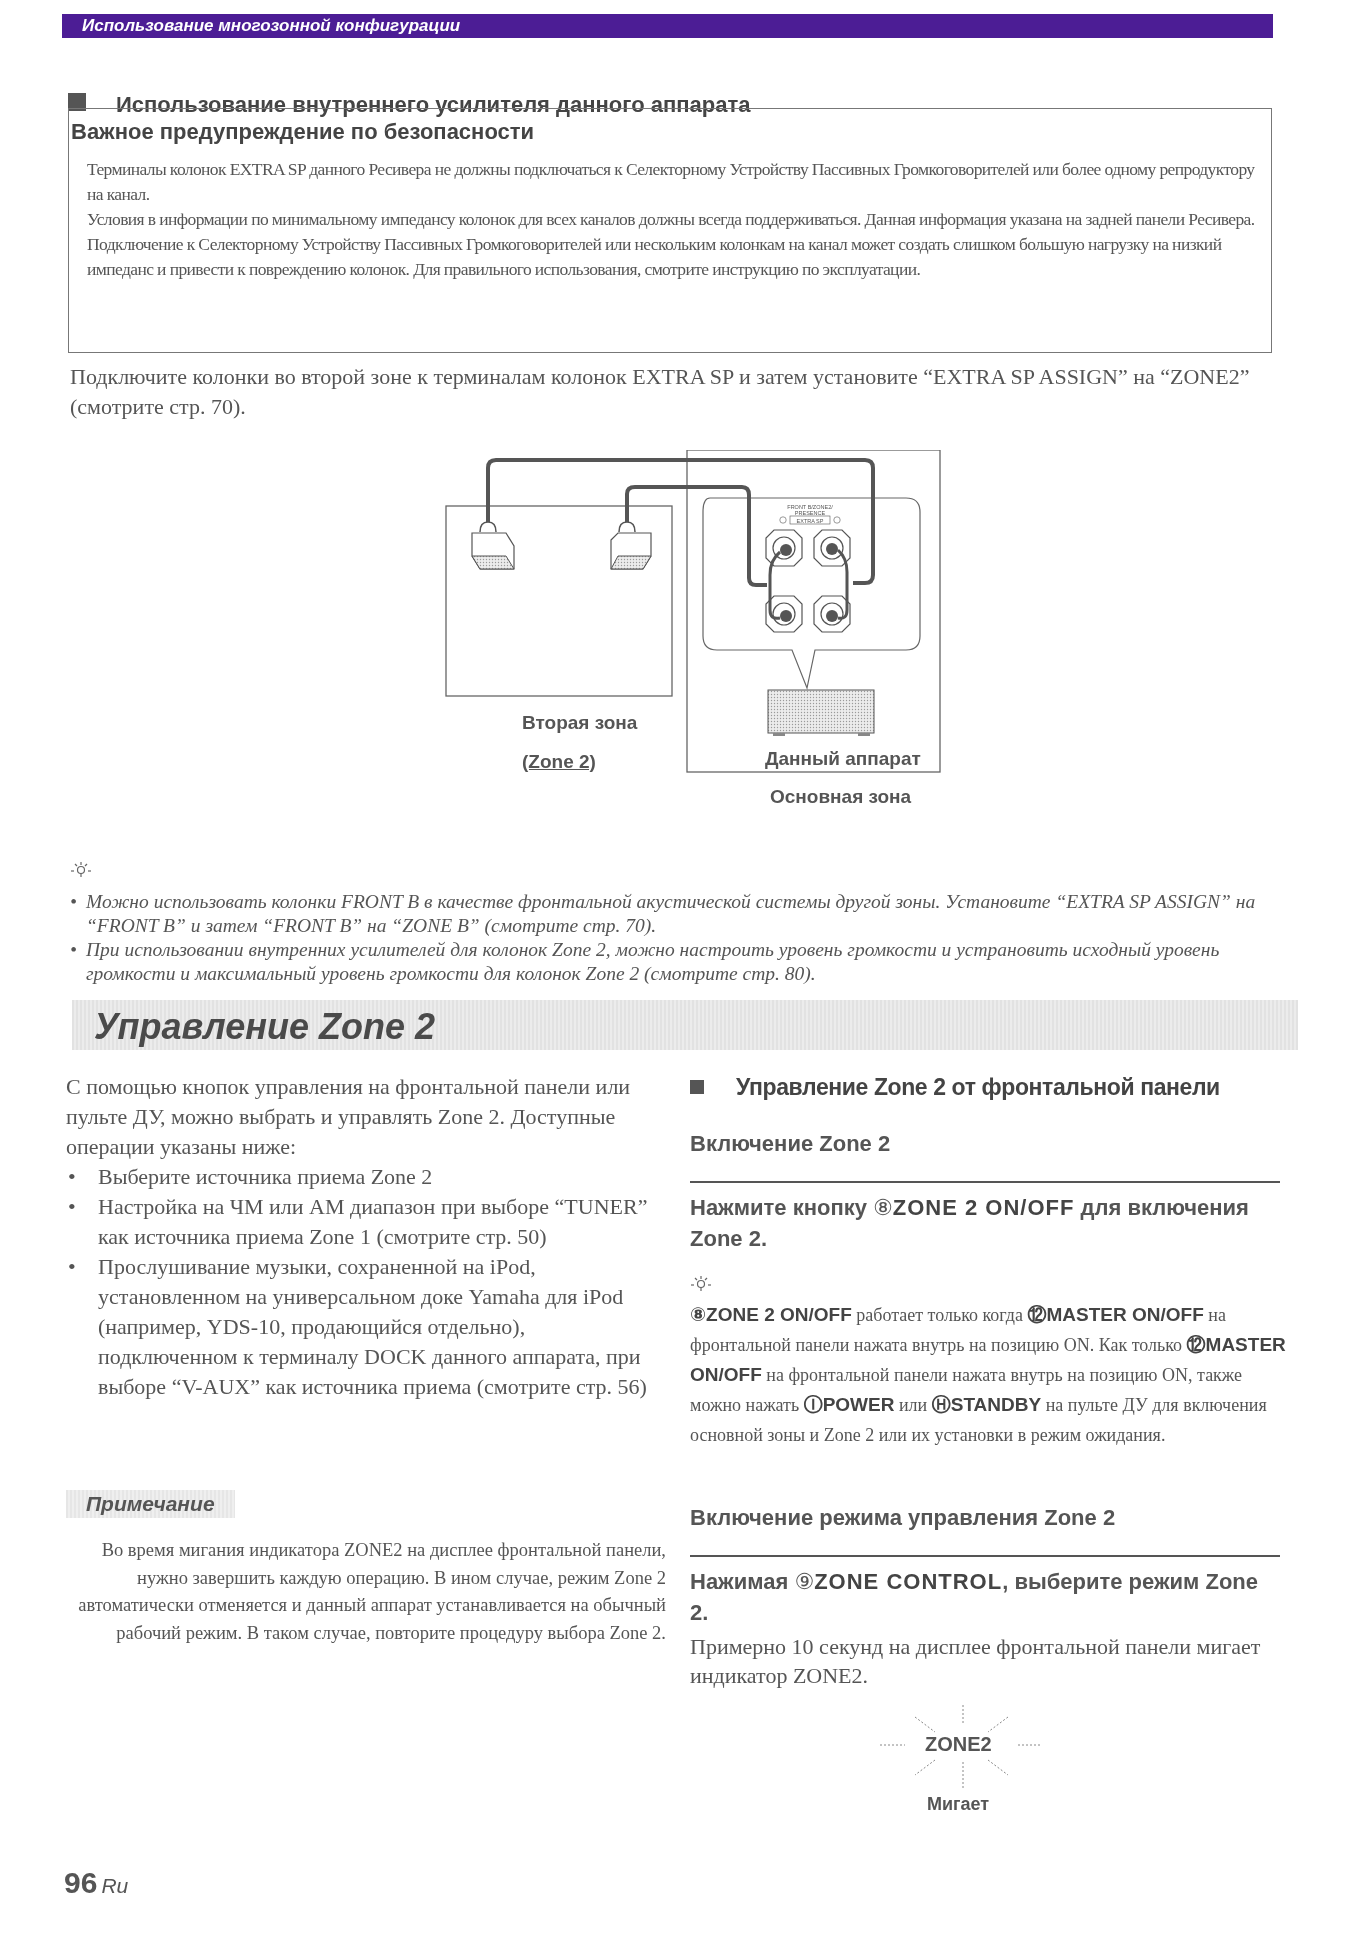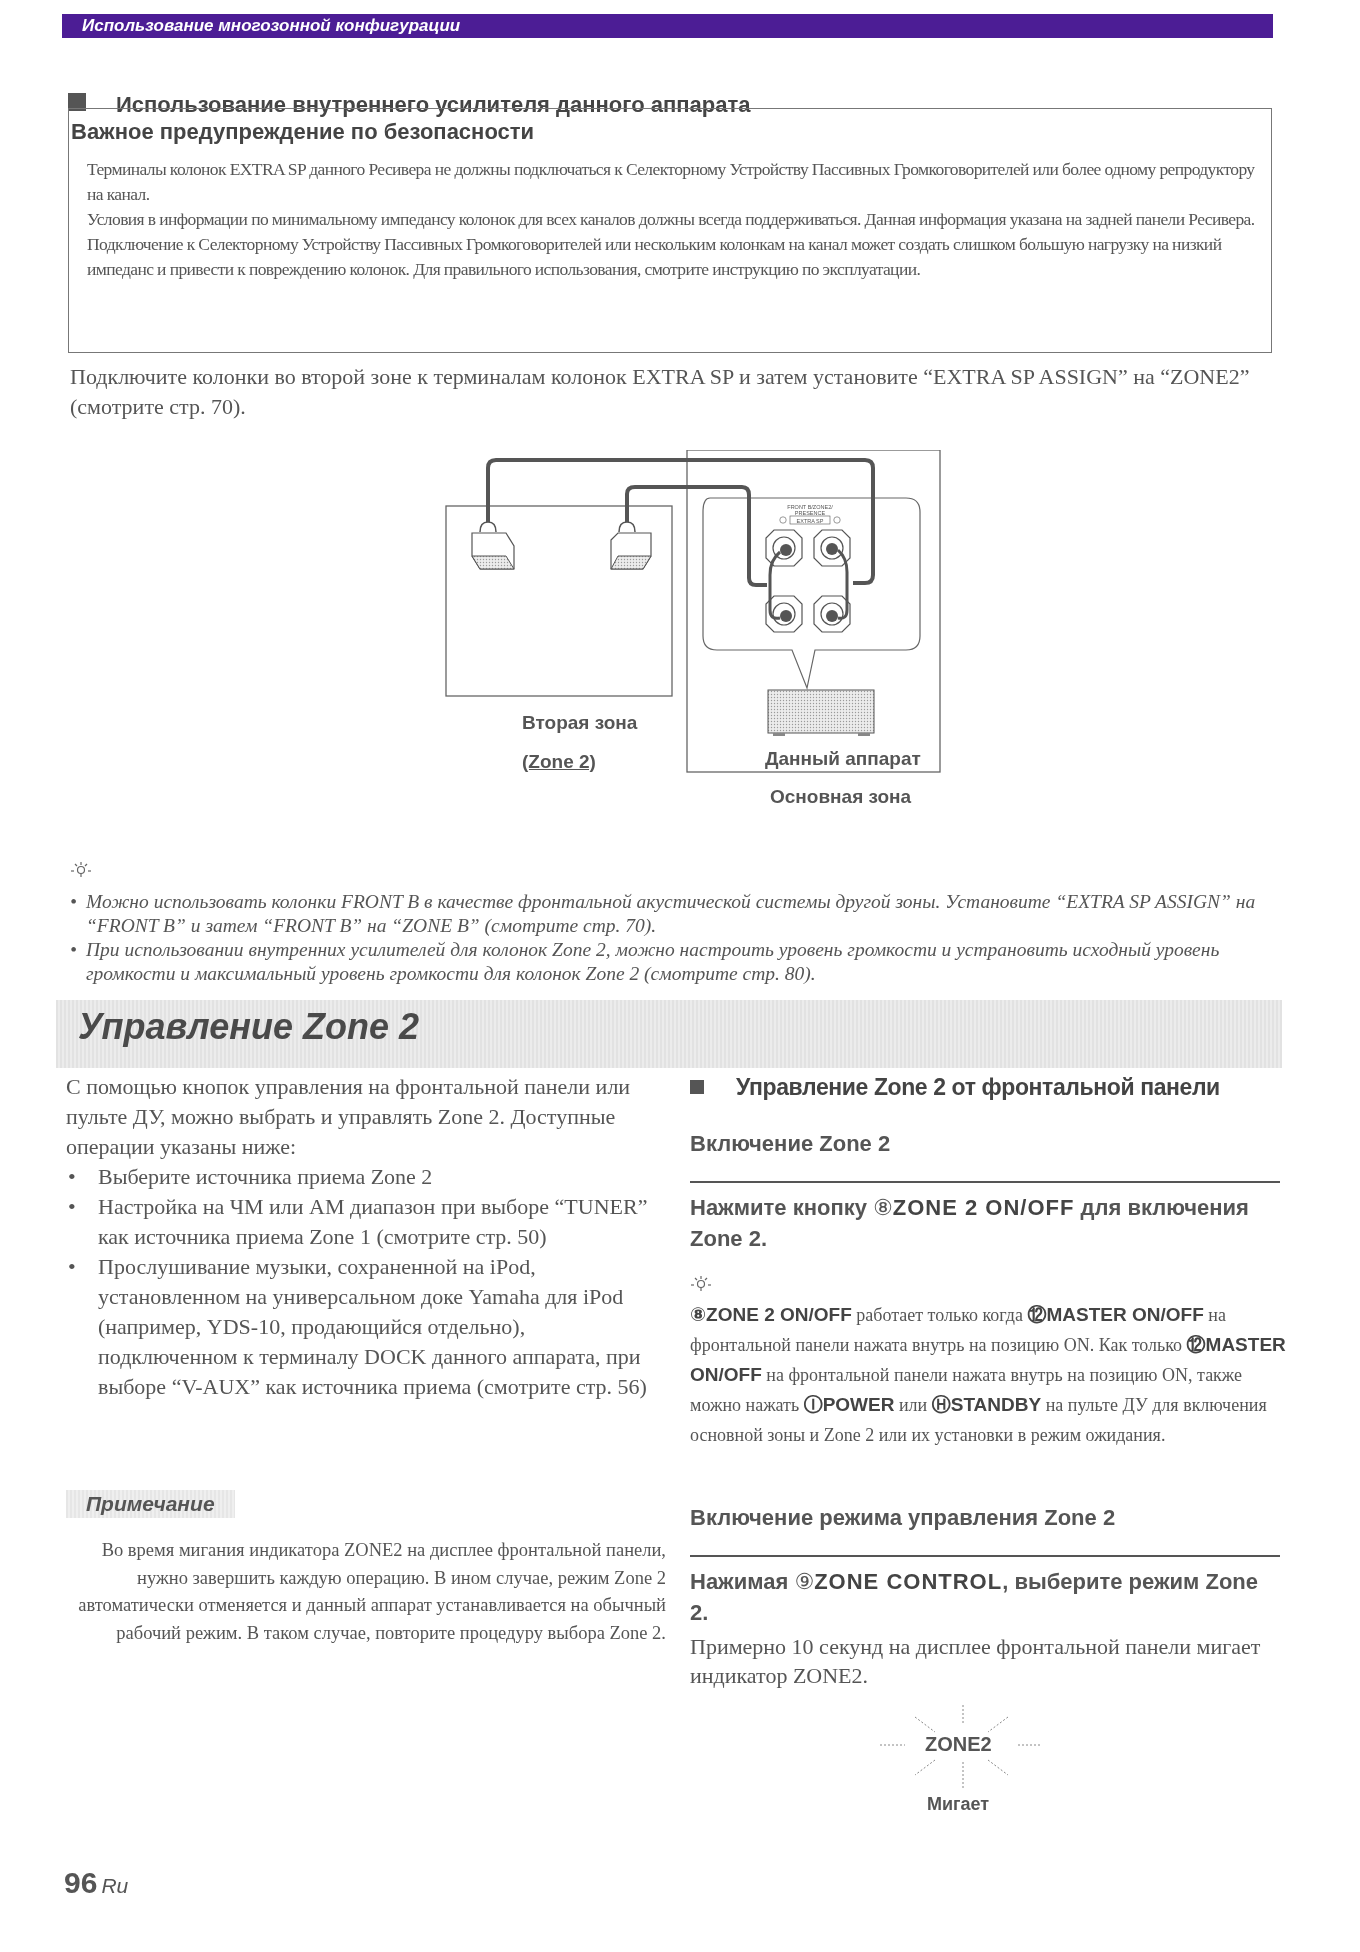--- a/index.html
+++ b/index.html
@@ -24,21 +24,21 @@
   
   .diagram { left:440px; top:450px; width:560px; height:380px; }
   .lbl { position:absolute; font-size:19px; font-weight:bold; color:#555; white-space:nowrap; }
 
   .tip-icon { font-size:18px; color:#666; }
   .tips { left:70px; top:860px; width:1230px; font-size:19.5px; line-height:24px; color:#555; }
   .tips ul { margin:6px 0 0 0; padding:0; list-style:none; }
   .tips li { position:relative; padding-left:16px; margin-bottom:0;font-style:italic; }
   .tips li:before { content:"•"; position:absolute; left:0; top:0; }
 
-  .secbar { left:56px; top:1000px; width:1226px; height:68px;
+  .secbar { left:72px; top:1000px; width:1226px; height:50px;
     background: repeating-linear-gradient(90deg,#e2e2e2 0 2px,#ececec 2px 4px); }
   .secbar span { position:absolute; left:22px; top:6px; font-size:36px; font-weight:bold; font-style:italic; color:#4a4a4a; }
 
   .leftcol { left:66px; top:1072px; width:590px; font-size:22px; line-height:30px; color:#555; }
   .leftcol p { margin:0; }
   .leftcol ul { margin:0; padding:0; list-style:none; }
   .leftcol li { position:relative; padding-left:32px; }
   .leftcol li:before { content:"•"; position:absolute; left:2px; }
 
   .note-h { left:66px; top:1490px; padding:2px 20px; font-size:21px; font-weight:bold; font-style:italic; color:#555;

